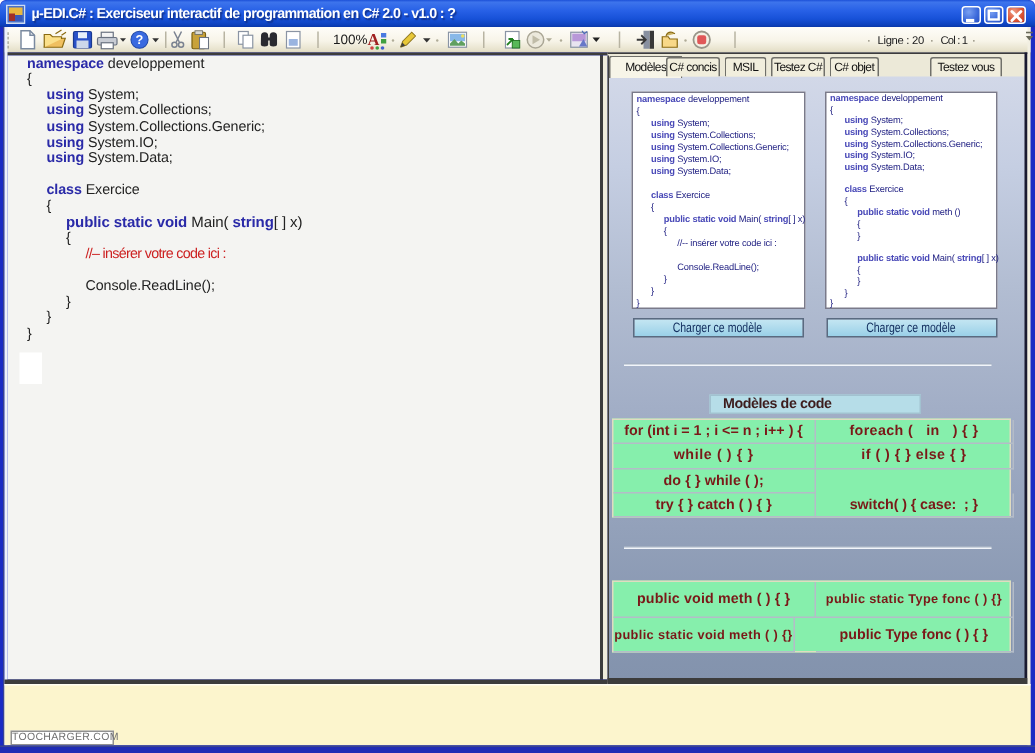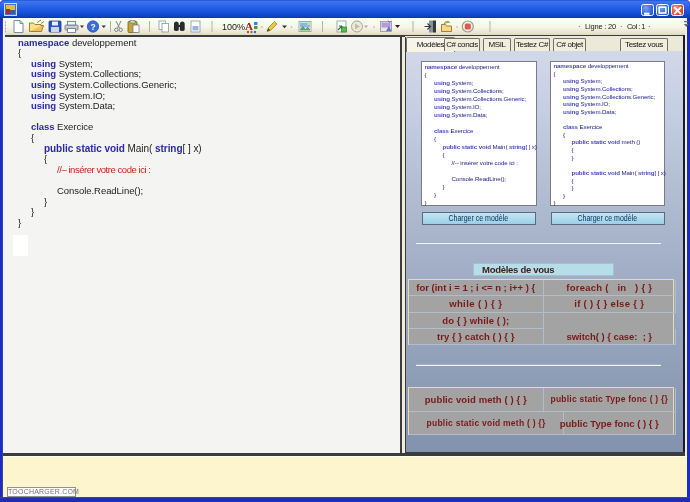--- a/index.html
+++ b/index.html
@@ -50,41 +50,42 @@
   .codebox{position:absolute;background:#fff;border:1px solid #7a7a8a;box-sizing:border-box;}
   .cline{position:absolute;font-size:6.2px;color:#232384;white-space:pre;letter-spacing:-0.12px;}
   .cline b{color:#4a4ab8;}
   .charger{position:absolute;top:211.5px;width:114px;height:13px;
     background:linear-gradient(#c4e6f2,#9ad0e8);border:1px solid #5a6a80;box-sizing:border-box;
     font-size:9px;color:#143060;display:flex;align-items:center;justify-content:center;}
   .charger span{display:inline-block;transform:scaleX(0.78);transform-origin:center;white-space:nowrap;}
   .sep3d{position:absolute;height:1px;background:#a4b0c2;border-bottom:1.2px solid #f2f5fa;}
   .hdr{position:absolute;background:#b6dde8;border:1px solid #a2c2d0;box-sizing:border-box;
     font-size:9.5px;font-weight:bold;color:#3c1c1c;text-align:left;padding:0 0 0 8.5px;letter-spacing:-0.28px;line-height:11px;}
-  .grid{position:absolute;left:408px;width:266px;background:#a3a3a3;border:1px solid #e0dcc0;box-sizing:border-box;}
+  .grid{position:absolute;left:408px;width:266px;background:#86efac;border:1px solid #e0dcc0;box-sizing:border-box;}
   .gcell{position:absolute;font-size:9.5px;font-weight:bold;color:#7a1818;text-align:center;
     border-right:1px solid #b4bcc8;border-bottom:1px solid #b4bcc8;box-sizing:border-box;white-space:nowrap;overflow:hidden;}
   
   #bottom{left:3px;top:455.5px;width:684px;height:41.5px;background:#fcf5cd;border-top:1.5px solid #fffef2;box-sizing:border-box;}
   #toochg{left:7px;top:487px;width:69px;height:10px;background:#fff;border:1px solid #909090;box-sizing:border-box;
     font-size:7px;color:#707070;text-align:center;line-height:8px;letter-spacing:0.2px;}
   #botborder{left:0;top:496.5px;width:690px;height:5.5px;background:#1f2cb4;border-top:1px solid #3a4490;box-sizing:border-box;}
 </style>
 </head>
 <body>
 <div id="win">
 
   <div class="abs" id="titlebar"></div>
   <svg class="abs" style="left:4px;top:3px" width="13" height="13" viewBox="0 0 13 13">
     <rect x="0" y="0" width="13" height="13" fill="#cddcf2"></rect>
     <rect x="1" y="1" width="11" height="11" fill="#4a72c8"></rect>
     <rect x="2" y="2" width="9" height="5" fill="#e8b840"></rect>
     <rect x="2" y="6" width="4" height="5" fill="#a03028"></rect>
     <rect x="6" y="7" width="5" height="4" fill="#3858b8"></rect>
   </svg>
+  <div class="abs" id="title-text">µ-EDI.C# : Exerciseur interactif de programmation en C# 2.0 - v1.0 : ?</div>
   <div class="abs capbtn capblue" id="btnmin"></div>
   <div class="abs capbtn capblue" id="btnmax"></div>
   <div class="abs capbtn" id="btnclose"></div>
   <svg class="abs" style="left:641px;top:3.5px" width="44" height="13" viewBox="0 0 44 13">
     <rect x="3" y="8.6" width="5.5" height="2.2" fill="#fff"></rect>
     <rect x="18.2" y="3.2" width="6.6" height="5.8" fill="none" stroke="#fff" stroke-width="1.6"></rect>
     <path d="M33.6 3.6 l6.0 6.0 M39.6 3.6 l-6.0 6.0" stroke="#fff" stroke-width="1.9" stroke-linecap="round"></path>
   </svg>
 
   <div class="abs" id="toolbar"></div>
@@ -259,35 +260,35 @@
       <div class="cline" style="left:553.4px;top:199.4px">}</div>
     </div>
   <div class="abs charger" style="left:421.5px;">
       <span>Charger ce modèle</span>
     </div>
   <div class="abs charger" style="left:550.5px;">
       <span>Charger ce modèle</span>
     </div>
 
   <div class="abs sep3d" style="left:416px;top:241.5px;width:245px;"></div>
-  <div class="abs hdr" style="left:472.5px;top:263px;width:141px;height:13px;">Modèles de vous</div>
+  <div class="abs hdr" style="left:472.5px;top:263px;width:141px;height:13px;">Modèles de code</div>
   <div class="abs grid" style="top:279px;height:65.5px;" id="grid1">
       <div class="gcell" style="left:0px;top:0.0px;width:134.5px;height:16.3px;line-height:16.5px;letter-spacing:0px;">for (int i = 1 ; i &lt;= n ; i++ ) {</div>
       <div class="gcell" style="left:134.5px;top:0.0px;width:132.5px;height:16.3px;line-height:16.5px;letter-spacing:0.26px;">foreach (&nbsp;&nbsp; in&nbsp;&nbsp; ) { }</div>
       <div class="gcell" style="left:0px;top:16.3px;width:134.5px;height:16.3px;line-height:16.5px;letter-spacing:0.4px;">while ( ) { }</div>
       <div class="gcell" style="left:134.5px;top:16.3px;width:132.5px;height:16.3px;line-height:16.5px;letter-spacing:0.33px;">if ( ) { } else { }</div>
       <div class="gcell" style="left:0px;top:32.6px;width:134.5px;height:16.3px;line-height:16.5px;letter-spacing:0.09px;">do { } while ( );</div>
       <div class="gcell" style="left:0px;top:48.9px;width:134.5px;height:16.3px;line-height:16.5px;letter-spacing:0.05px;">try { } catch ( ) { }</div>
       <div class="gcell" style="left:134.5px;top:48.9px;width:132.5px;height:16.3px;line-height:16.5px;letter-spacing:-0.05px;">switch( ) { case:&nbsp; ; }</div>
     </div>
 
   <div class="abs sep3d" style="left:416px;top:363.5px;width:245px;"></div>
   <div class="abs grid" style="top:387px;height:48px;" id="grid2">
       <div class="gcell" style="left:0px;top:0px;width:134.5px;height:23.5px;line-height:23.5px;font-size:9.5px;letter-spacing:0.1px;">public void meth ( ) { }</div>
       <div class="gcell" style="left:134.5px;top:0px;width:132.5px;height:23.5px;line-height:23.5px;font-size:8.5px;letter-spacing:0.22px;">public static Type fonc ( ) {}</div>
-      <div class="gcell" style="left:0px;top:23.5px;width:155px;height:23.5px;line-height:23.5px;font-size:8.5px;letter-spacing:0.25px;">public static void meth ( ) {}</div>
+      <div class="gcell" style="left:0px;top:23.5px;width:121px;height:23.5px;line-height:23.5px;font-size:8.5px;letter-spacing:0.25px;">public static void meth ( ) {}</div>
       <div class="gcell" style="left:134.5px;top:23.5px;width:132.5px;height:23.5px;line-height:23.5px;font-size:9.5px;letter-spacing:0px;">public Type fonc ( ) { }</div>
     </div>
 
   <div class="abs" id="bottom"></div>
   <div class="abs" id="toochg">TOOCHARGER.COM</div>
   <div class="abs" id="botborder"></div>
 </div>
 
 </body></html>

